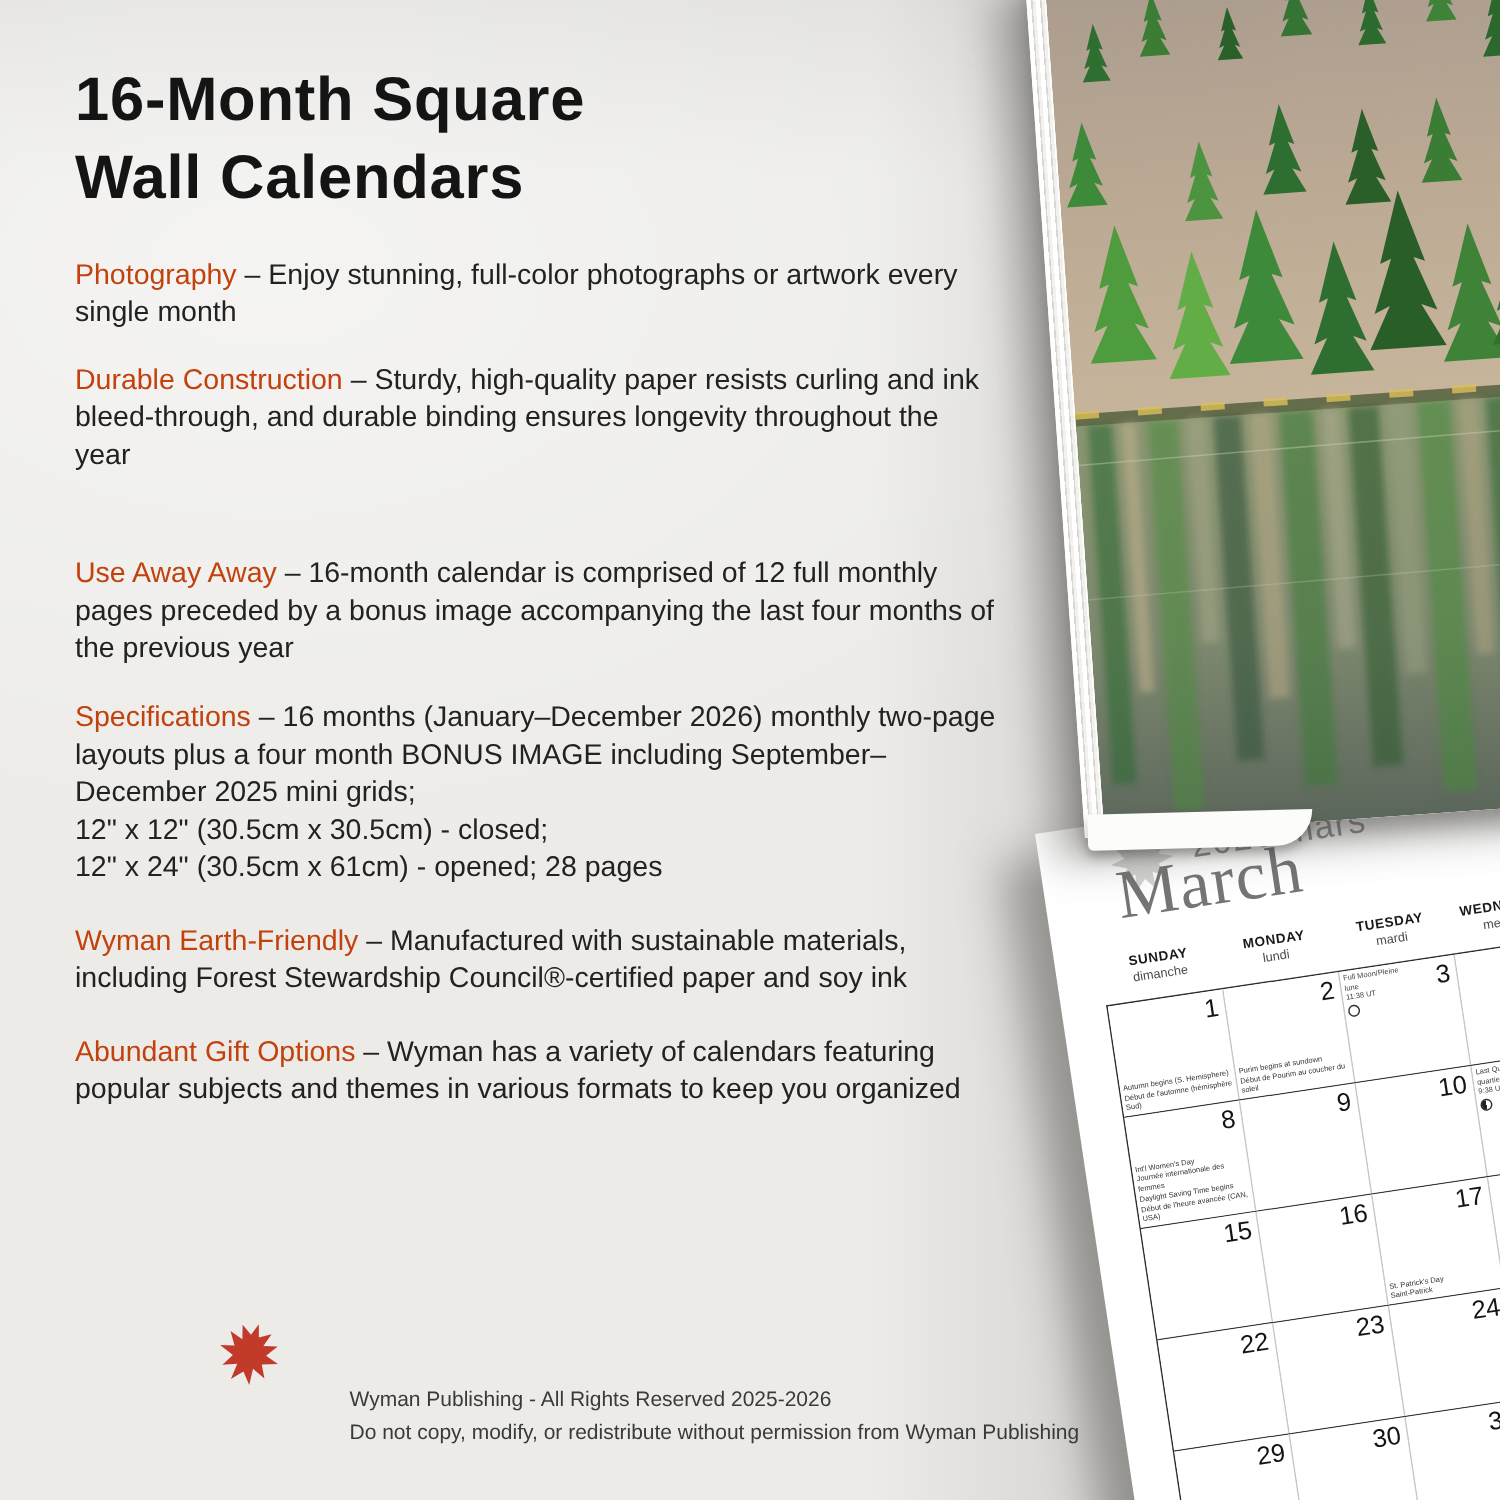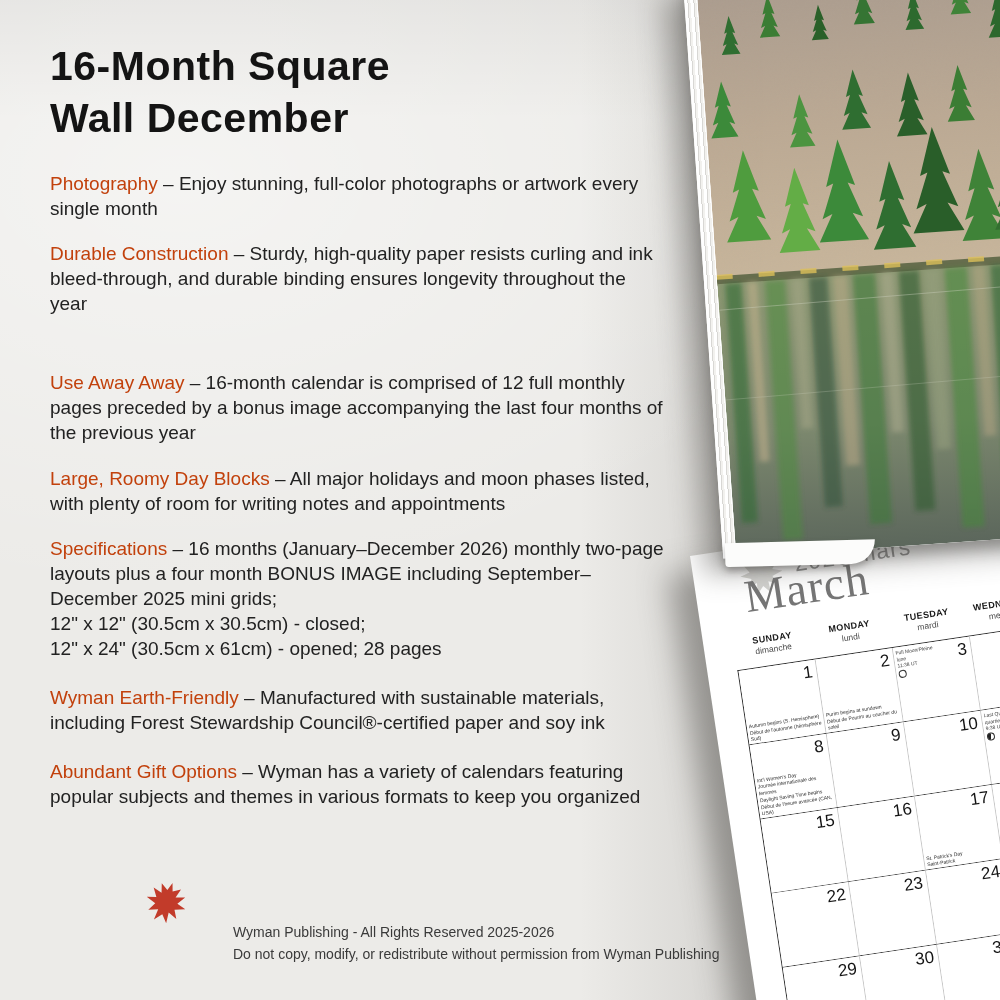--- a/index.html
+++ b/index.html
@@ -59,29 +59,28 @@
   .holiday{position:absolute;left:2px;bottom:1px;font-size:5px;line-height:1.35;color:#333;}
   .moon{position:absolute;left:2px;top:2px;font-size:5px;line-height:1.3;color:#444;width:46px;}
   .moon .ph{display:inline-block;width:6px;height:6px;border:.7px solid #333;border-radius:50%;margin-top:1px;background:#fff;}
   .moon .ph.full{background:#fff;}
   .moon .ph.last-quarter{background:linear-gradient(90deg,#222 50%,#fff 50%);}
 </style>
 </head>
 <body>
 
 <div class="text-panel">
-  <h1 class="page-title"><span>16-Month Square</span><br><span>Wall December</span></h1>
+  <h1 class="page-title"><span>16-Month Square</span><br><span>Wall Calendars</span></h1>
 
   <p class="feature"><strong>Photography</strong> <span class="ft">– Enjoy stunning, full-color photographs or artwork every single month</span></p>
 
   <p class="feature gap-after"><strong>Durable Construction</strong> <span class="ft">– Sturdy, high-quality paper resists curling and ink bleed-through, and durable binding ensures longevity throughout the year</span></p>
 
   <p class="feature"><strong>Use Away Away</strong> <span class="ft">– 16-month calendar is comprised of 12 full monthly pages preceded by a bonus image accompanying the last four months of the previous year</span></p>
 
-  <p class="feature"><strong>Large, Roomy Day Blocks</strong> <span class="ft">– All major holidays and moon phases listed, with plenty of room for writing notes and appointments</span></p>
 
   <p class="feature gap-mid"><strong>Specifications</strong> <span class="ft">– 16 months (January–December 2026) monthly two-page layouts plus a four month BONUS IMAGE including September–December 2025 mini grids;
 12" x 12" (30.5cm x 30.5cm) - closed;
 12" x 24" (30.5cm x 61cm) - opened; 28 pages</span></p>
 
   <p class="feature gap-mid"><strong>Wyman Earth-Friendly</strong> <span class="ft">– Manufactured with sustainable materials, including Forest Stewardship Council®-certified paper and soy ink</span></p>
 
   <p class="feature"><strong>Abundant Gift Options</strong> <span class="ft">– Wyman has a variety of calendars featuring popular subjects and themes in various formats to keep you organized</span></p>
 </div>
 

